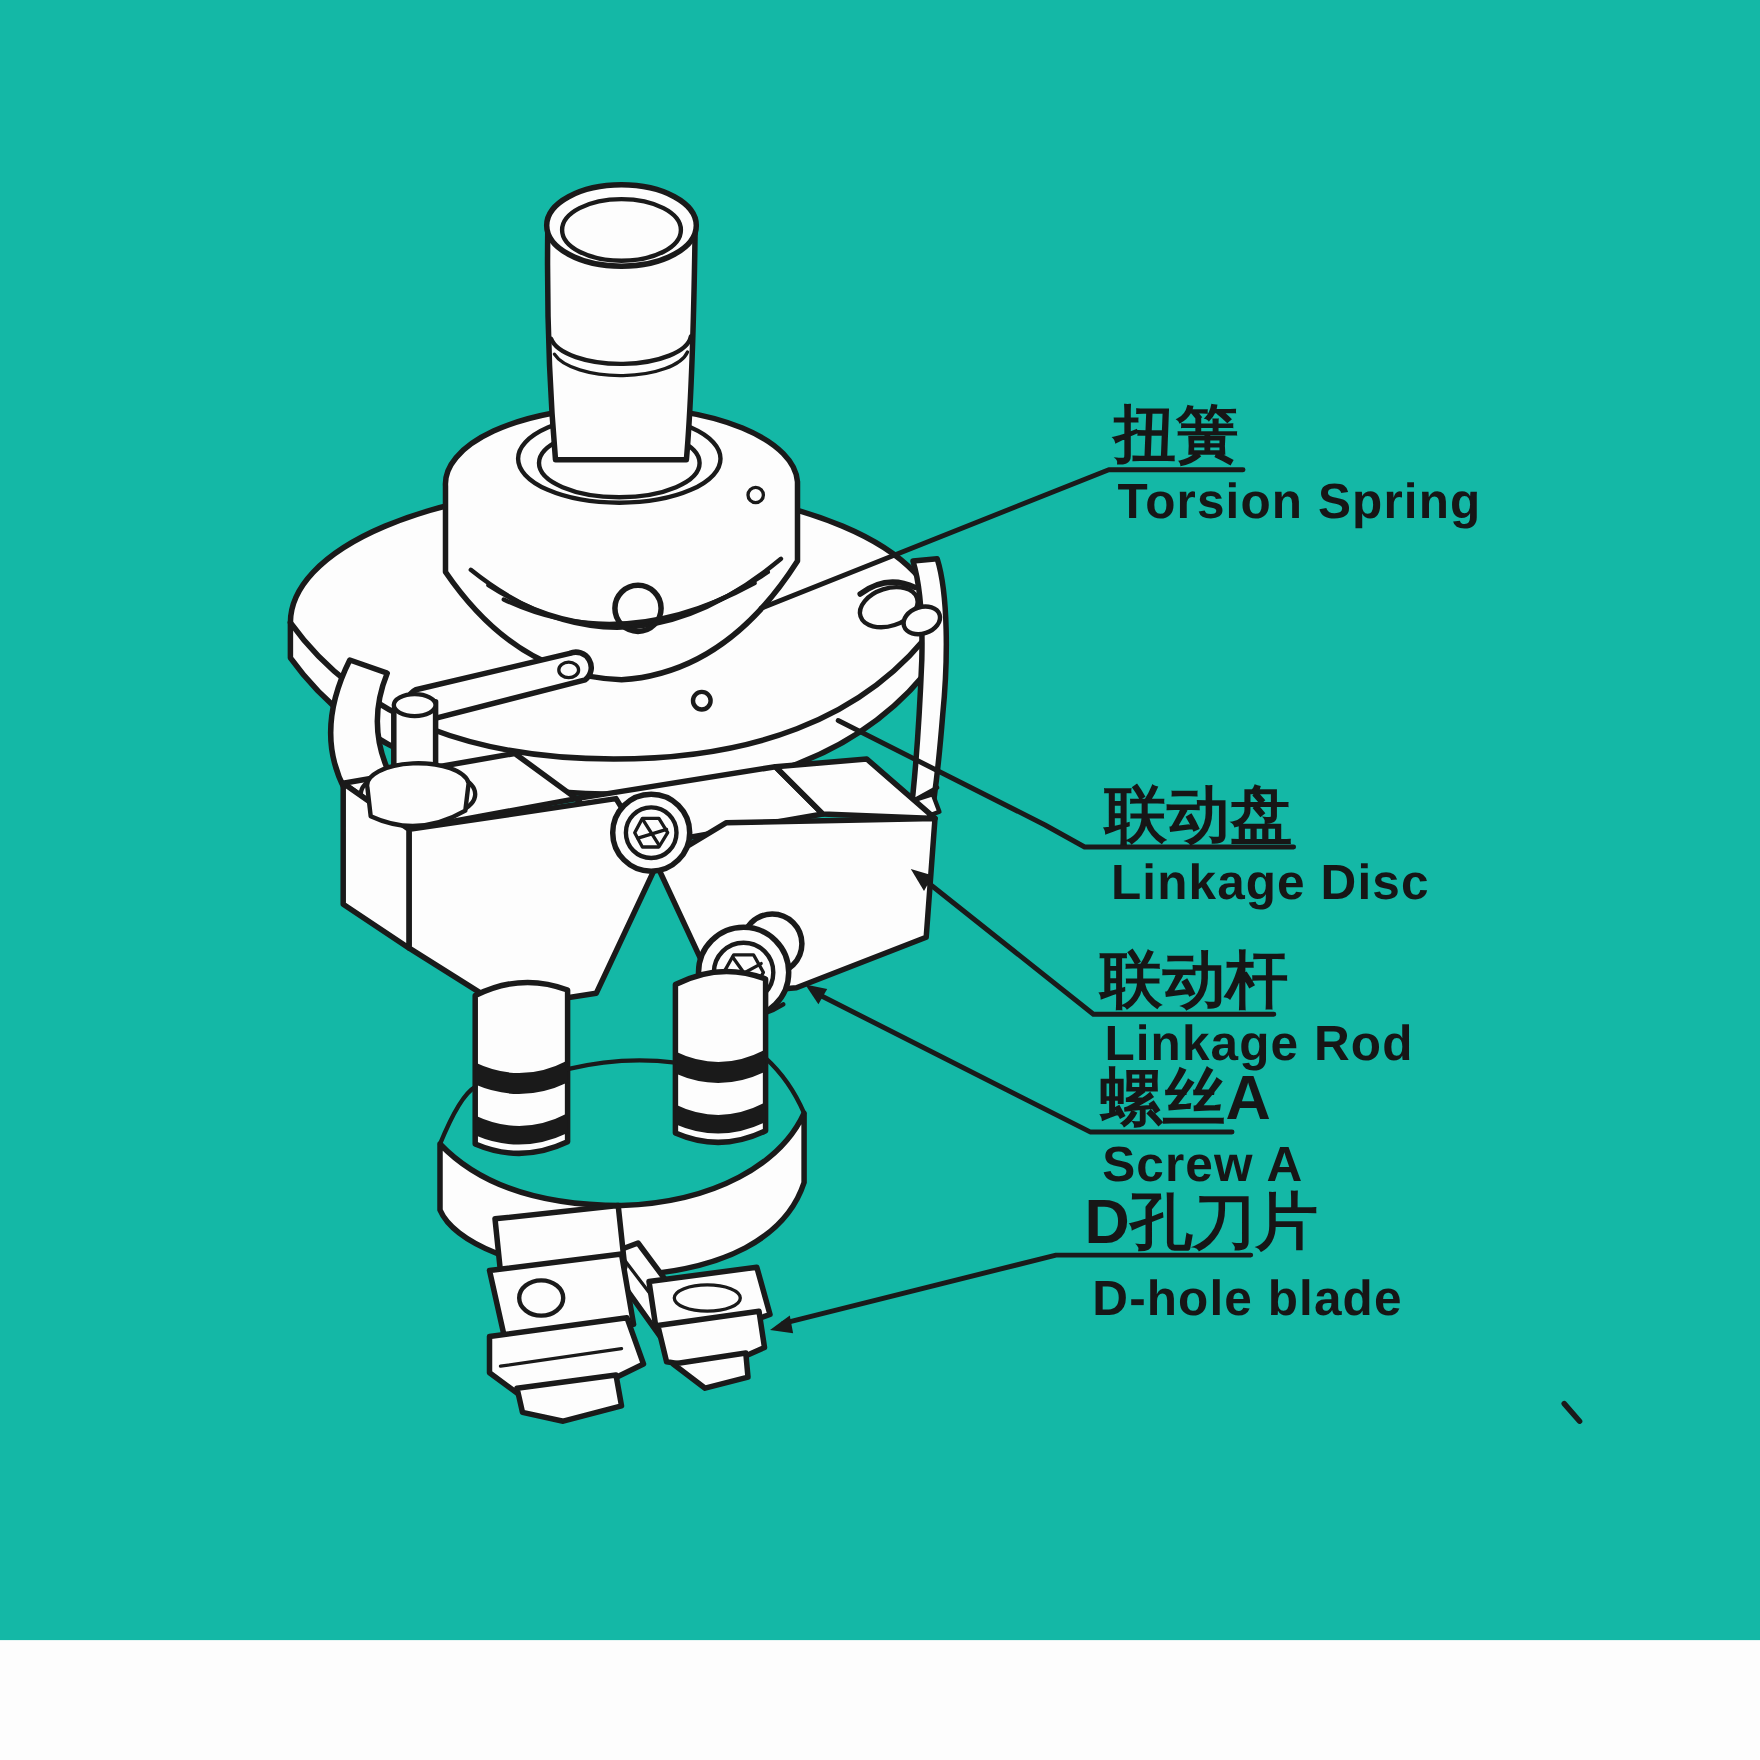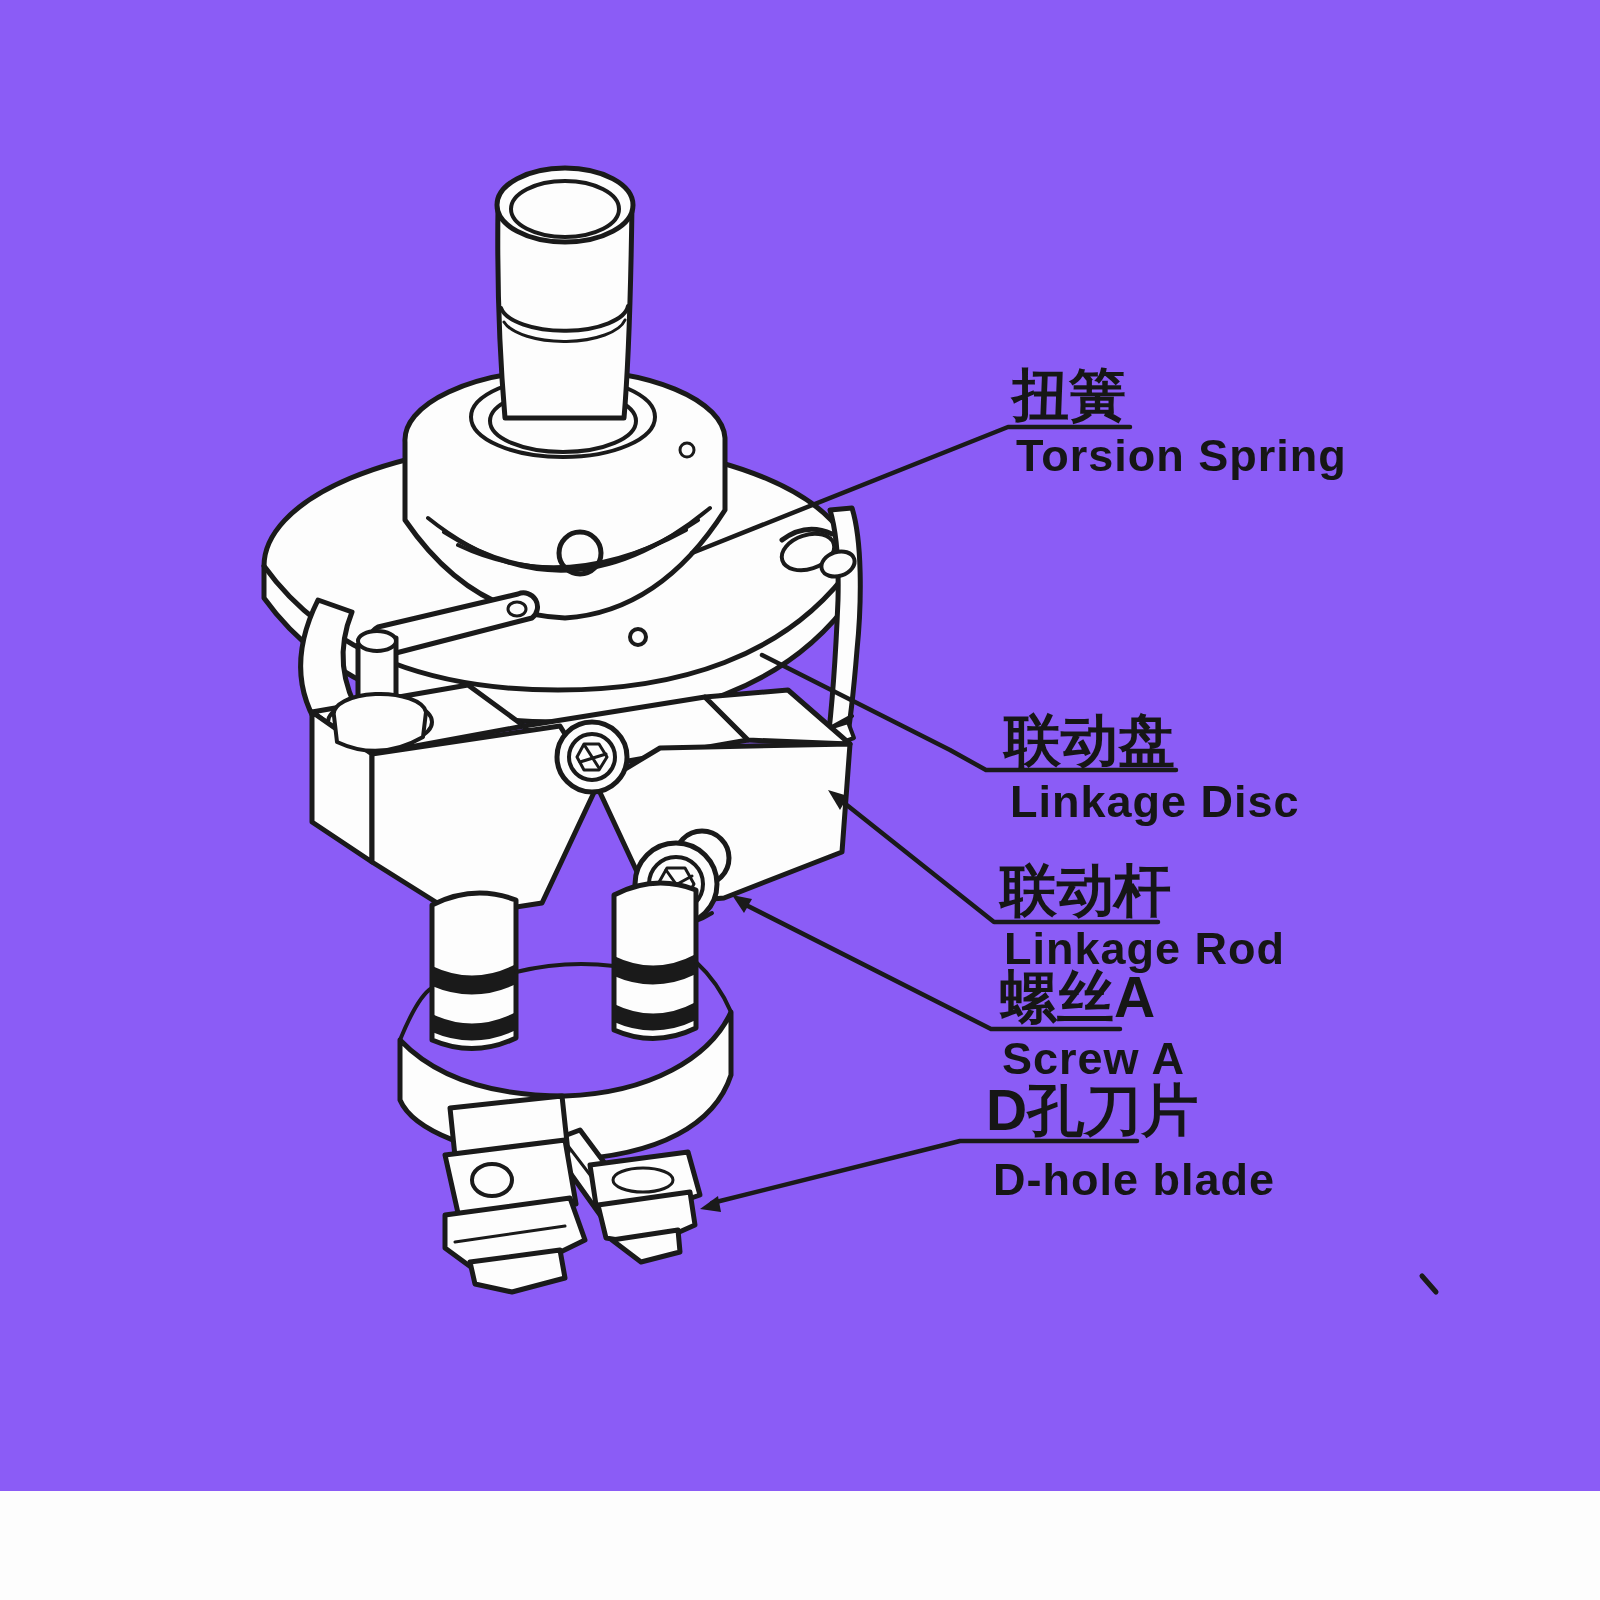--- a/index.html
+++ b/index.html
@@ -1,17 +1,17 @@
 <!DOCTYPE html>
 <html><head>
 <meta charset="utf-8">
 <style>
   html,body{margin:0;padding:0;}
   body{width:1600px;height:1600px;background:#fdfdfd;font-family:"Liberation Sans","DejaVu Sans",sans-serif;overflow:hidden;}
-  .stage{position:relative;width:1600px;height:1491px;background:#8b5cf6;}
+  .stage{position:relative;width:1600px;height:1491px;background:#14b8a6;}
   svg{display:block;}
   .ln  {fill:none;stroke:#1a1a1a;stroke-width:5;stroke-linecap:round;stroke-linejoin:round;}
   .ln4 {fill:none;stroke:#1a1a1a;stroke-width:4;stroke-linecap:round;stroke-linejoin:round;}
   .ln3 {fill:none;stroke:#1a1a1a;stroke-width:3;stroke-linecap:round;stroke-linejoin:round;}
   .fw  {fill:#fdfdfd;stroke:#1a1a1a;stroke-width:5;stroke-linecap:round;stroke-linejoin:round;}
   .fw4 {fill:#fdfdfd;stroke:#1a1a1a;stroke-width:4;stroke-linecap:round;stroke-linejoin:round;}
   .dark{fill:#1a1a1a;stroke:none;}
   .ldr {fill:none;stroke:#1a1a1a;stroke-width:4.5;stroke-linecap:round;stroke-linejoin:round;}
   .cn  {font-family:"Liberation Sans","DejaVu Sans",sans-serif;font-weight:700;font-size:57px;fill:#161616;}
   .en  {font-family:"Liberation Sans","DejaVu Sans",sans-serif;font-weight:700;font-size:45px;fill:#161616;letter-spacing:1px;}

